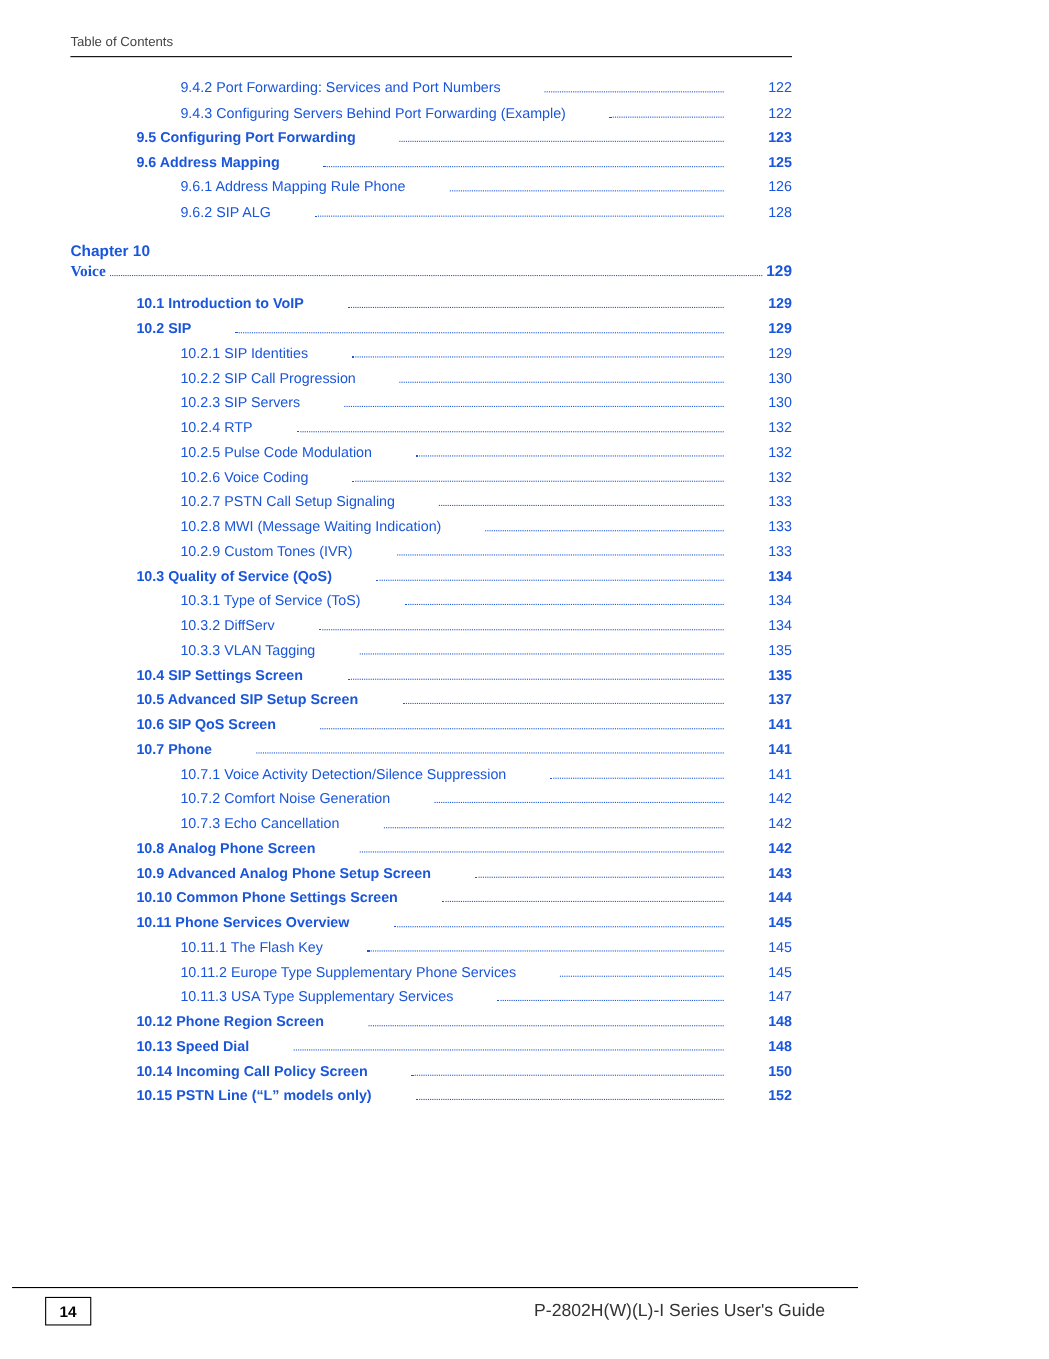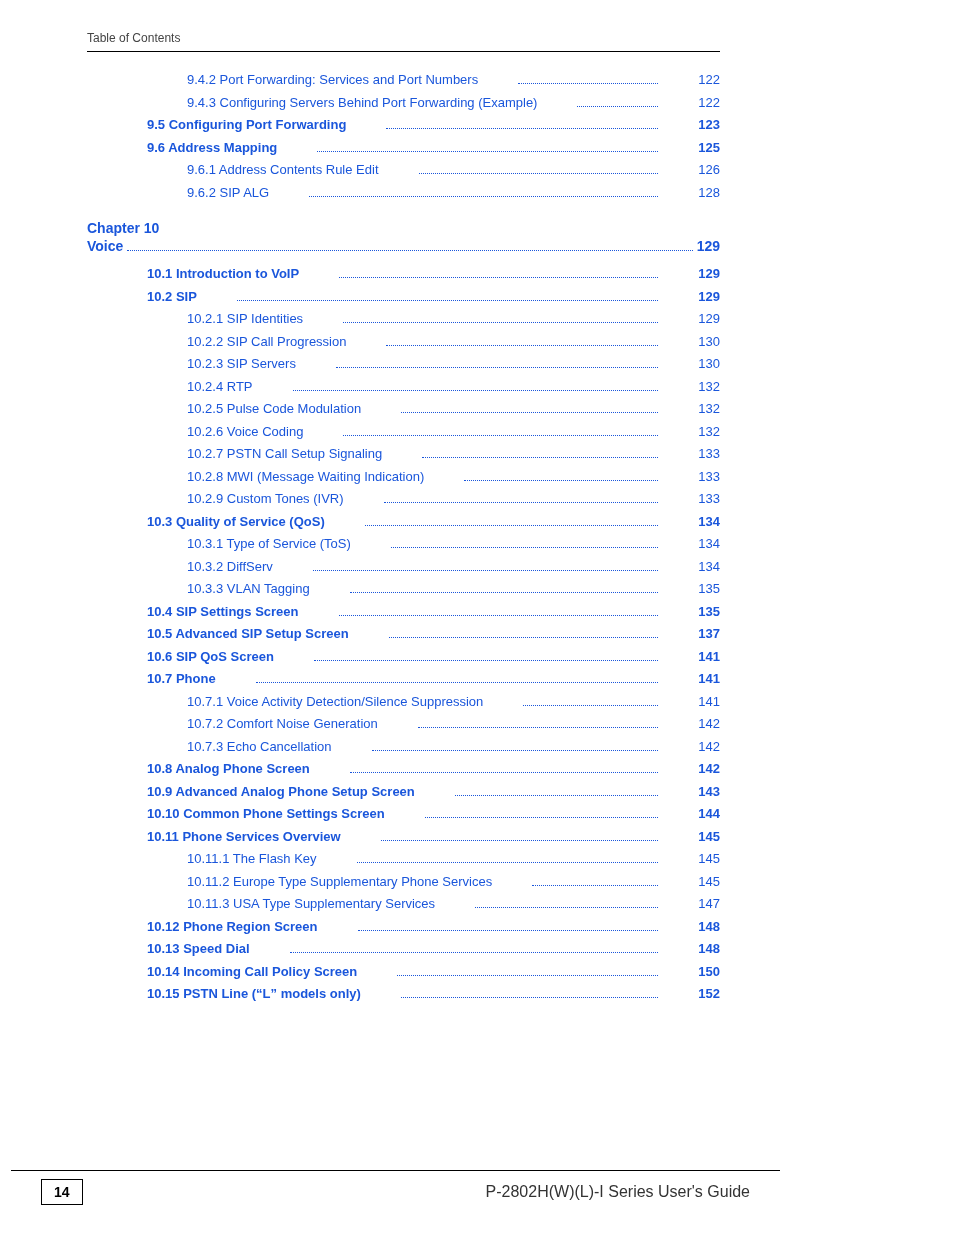--- a/index.html
+++ b/index.html
@@ -9,21 +9,21 @@
       background: #fff;
       font-family: Arial, Helvetica, sans-serif;
       font-size: 13px;
       color: #000;
       position: relative;
     }
 
     .page-container {
       width: 780px;
       min-height: 1235px;
-      padding: 30px 60px 60px 87px;
+      padding: 30px 60px 60px 64px;
       position: relative;
     }
 
     .header-line {
       border-bottom: 1.5px solid #000;
       padding-bottom: 6px;
       margin-bottom: 18px;
     }
 
     .header-text {
@@ -77,20 +77,21 @@
       display: flex;
       justify-content: space-between;
       align-items: baseline;
       margin-bottom: 10px;
     }
 
     .chapter-title-entry .entry-label {
       color: #1a56db;
       font-size: 14px;
       font-weight: bold;
+      font-family: Liberation Serif, serif;
     }
 
     .chapter-title-entry .dots {
       flex: 1;
       border-bottom: 1px dotted #1a56db;
       margin: 0 4px 3px 4px;
     }
 
     .chapter-title-entry .page-num {
       color: #1a56db;
@@ -147,21 +148,21 @@
         <span class="entry-label">9.5 Configuring Port Forwarding</span>
         <span class="dots"></span>
         <span class="page-num">123</span>
       </div>
       <div class="toc-entry indent-1">
         <span class="entry-label">9.6 Address Mapping</span>
         <span class="dots"></span>
         <span class="page-num">125</span>
       </div>
       <div class="toc-entry indent-2">
-        <span class="entry-label">9.6.1 Address Contents Rule Edit</span>
+        <span class="entry-label">9.6.1 Address Mapping Rule Phone</span>
         <span class="dots"></span>
         <span class="page-num">126</span>
       </div>
       <div class="toc-entry indent-2">
         <span class="entry-label">9.6.2 SIP ALG</span>
         <span class="dots"></span>
         <span class="page-num">128</span>
       </div>
     </div>
 

